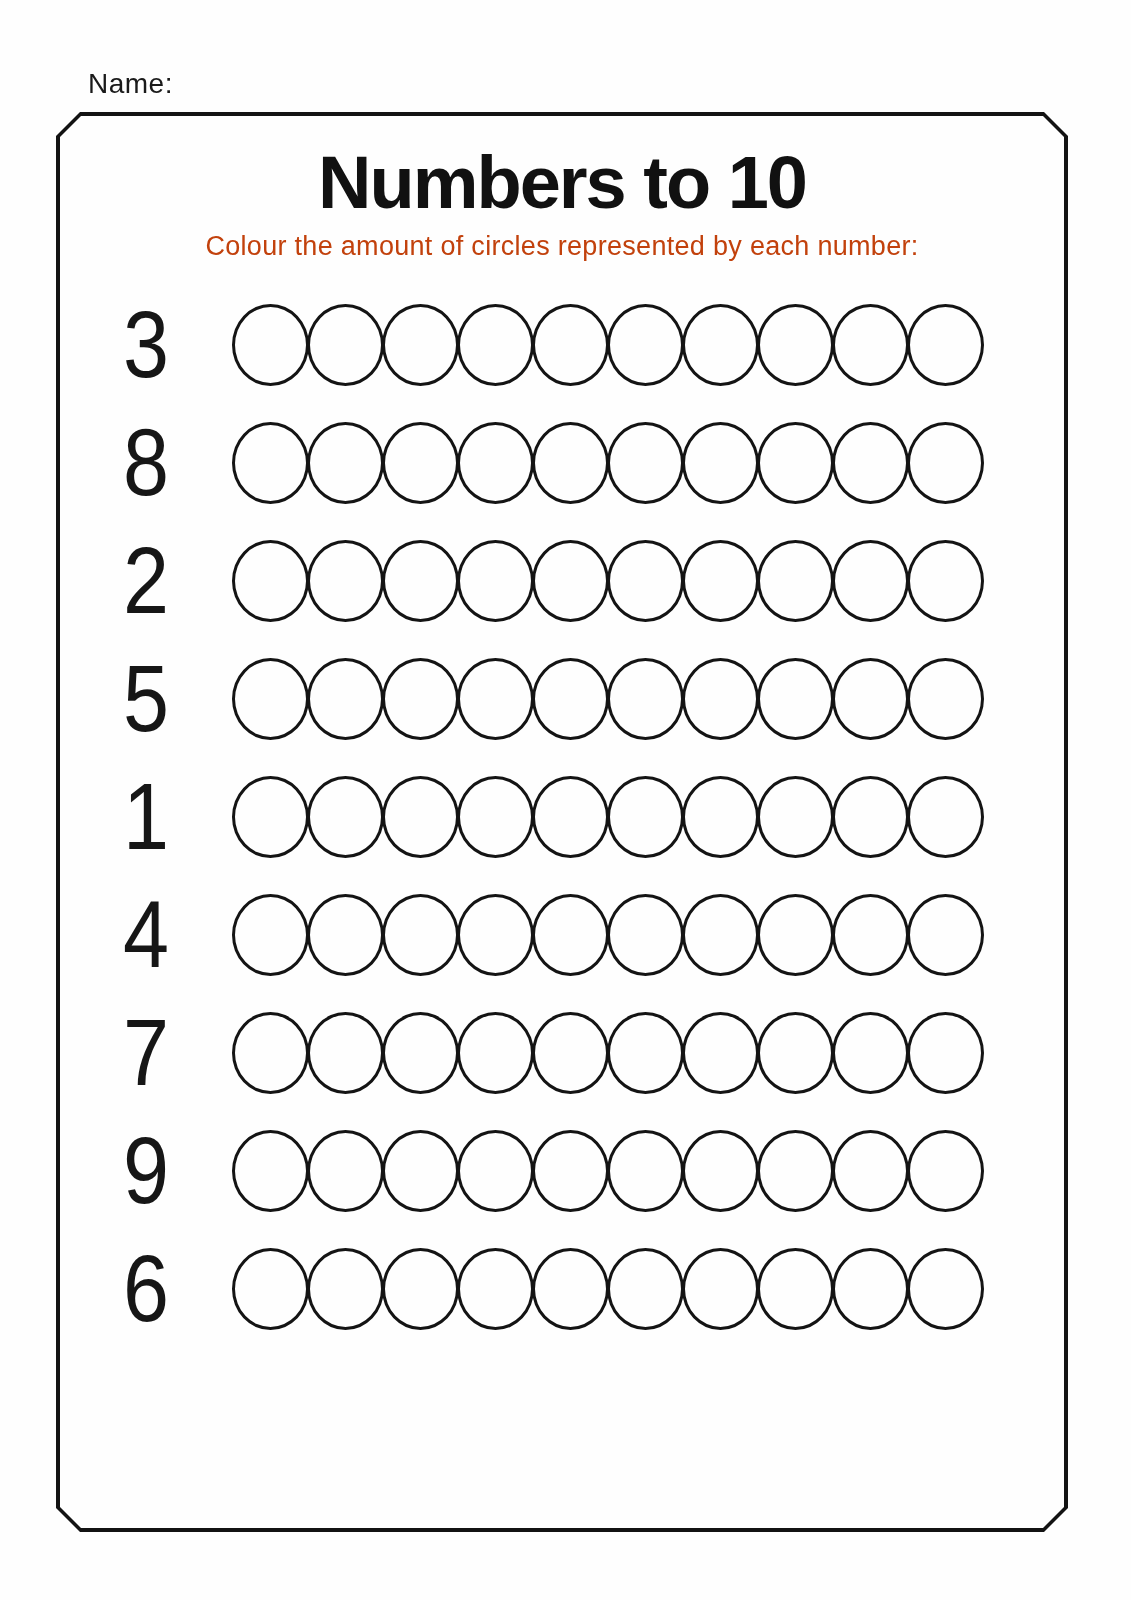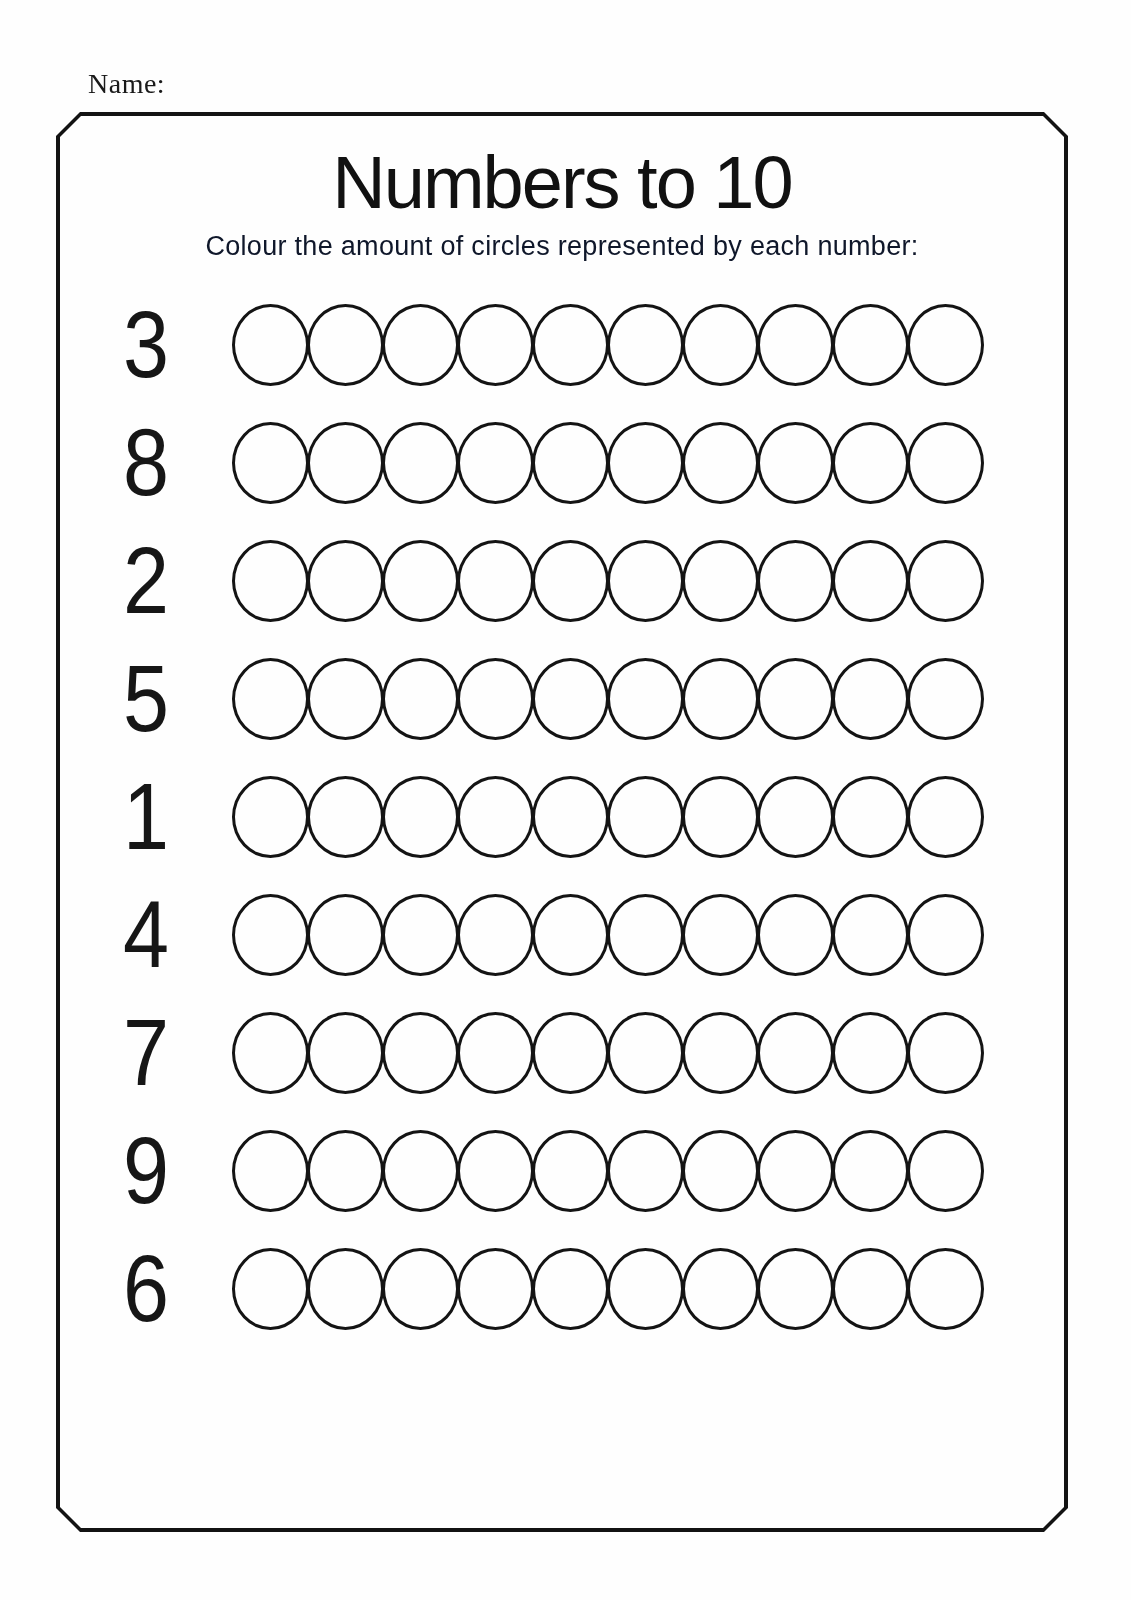--- a/index.html
+++ b/index.html
@@ -15,21 +15,20 @@
     font-family: "Liberation Sans", sans-serif;
     overflow: hidden;
   }
   .name-label {
     position: absolute;
     left: 88px;
     top: 68px;
     font-size: 28px;
     letter-spacing: 0.5px;
     color: #1a1a1a;
-    font-family: Liberation Serif, serif;
   }
   
   .frame-outer {
     position: absolute;
     left: 56px;
     top: 112px;
     width: 1012px;
     height: 1420px;
     background: #131313;
     clip-path: polygon(24px 0, calc(100% - 24px) 0, 100% 24px,
@@ -44,31 +43,31 @@
                        100% calc(100% - 21px), calc(100% - 21px) 100%,
                        21px 100%, 0 calc(100% - 21px), 0 21px);
     display: flex;
     flex-direction: column;
     align-items: center;
   }
   .page-title {
     margin-top: 26px;
     font-size: 74px;
     line-height: 1.1;
-    font-weight: 400;
+    font-weight: 700;
     letter-spacing: -2px;
     font-stretch: 90%;
     color: #111;
     text-align: right;
   }
   .page-subtitle {
     margin-top: 8px;
     font-size: 27px;
     letter-spacing: 0.3px;
-    color: #0f172a;
+    color: #c2410c;
     text-align: center;
   }
   .rows {
     margin-top: 24px;
     width: 100%;
   }
   .worksheet-row {
     display: flex;
     align-items: center;
     height: 118px;

